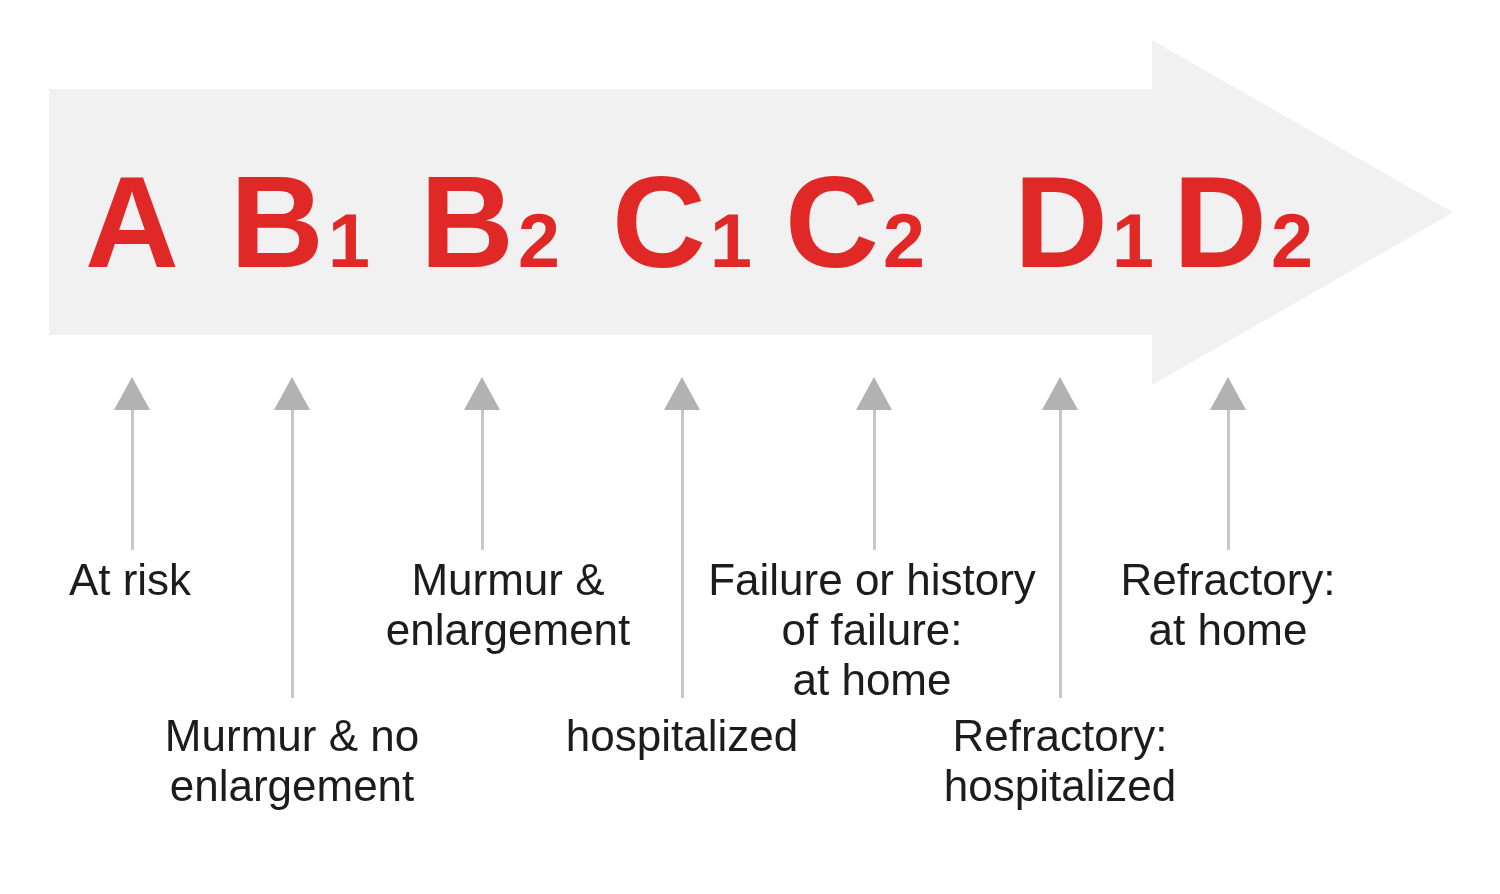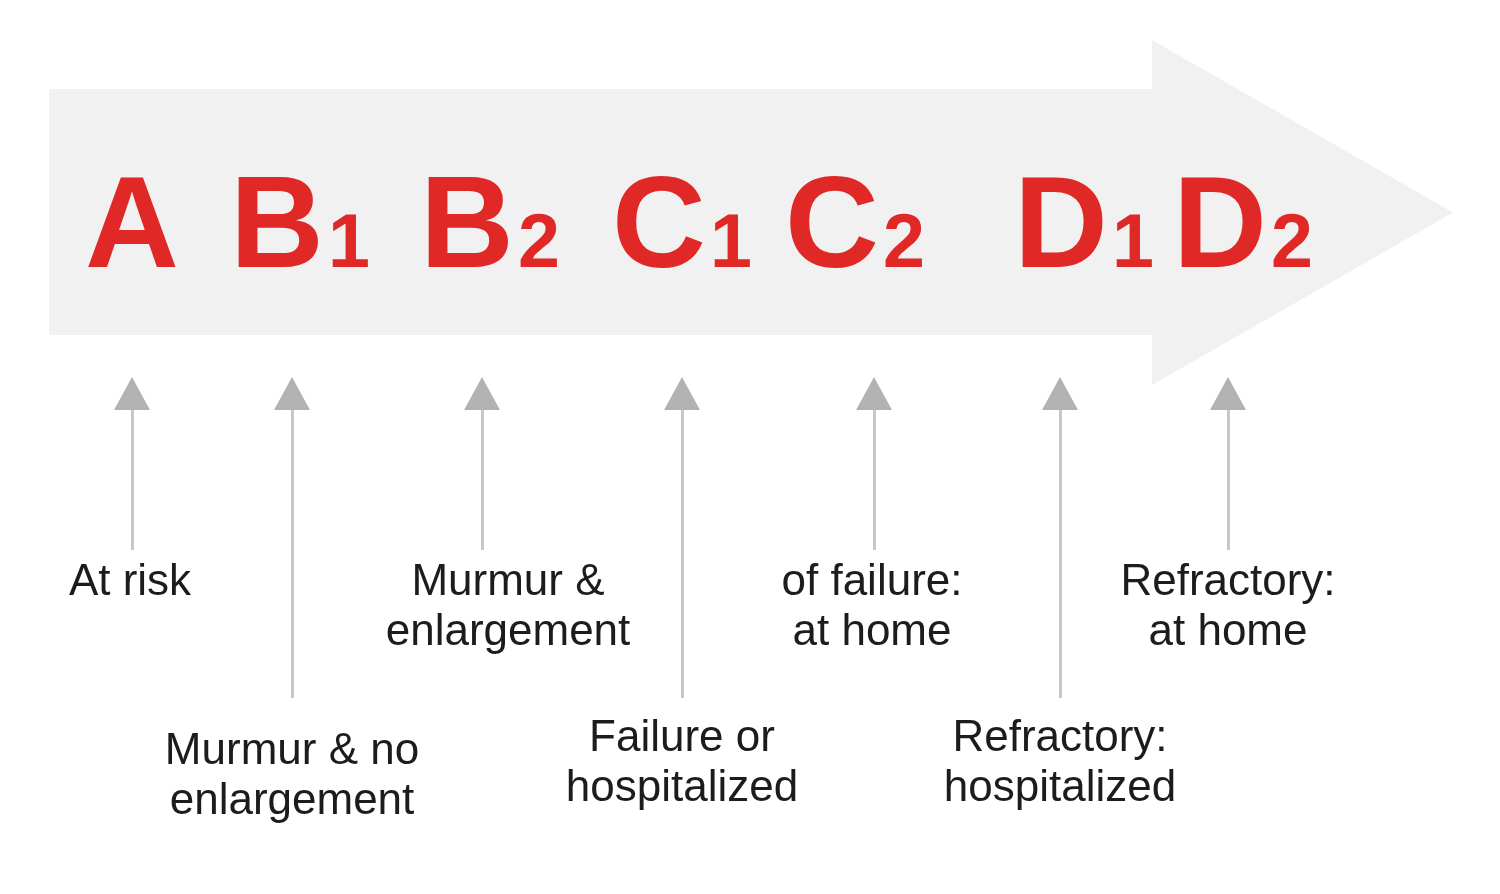--- a/index.html
+++ b/index.html
@@ -94,21 +94,21 @@
     transform: translateX(-50%);
     text-align: center;
     color: var(--text, #1c1c1c);
     font-size: 44px;
     line-height: 50px;
     white-space: nowrap;
   }
   .row-top    { top: 555px; }
   .row-bottom { top: 711px; }
   .lb-1 { left: 130px; }
-  .lb-2 { left: 292px; margin-top: 13px; }
+  .lb-2 { left: 292px; }
   .lb-3 { left: 508px; }
   .lb-4 { left: 682px; }
   .lb-5 { left: 872px; }
   .lb-6 { left: 1060px; }
   .lb-7 { left: 1228px; }
 </style>
 </head>
 <body>
 
 <div class="canvas">
@@ -158,24 +158,24 @@
   </div>
   <div class="lbl lb-2 row-bottom">
     <div>Murmur &amp; no</div>
     <div>enlargement</div>
   </div>
   <div class="lbl lb-3 row-top">
     <div>Murmur &amp;</div>
     <div>enlargement</div>
   </div>
   <div class="lbl lb-4 row-bottom">
-    <div>Failure or</div>
     <div>hospitalized</div>
   </div>
   <div class="lbl lb-5 row-top">
+    <div>Failure or history</div>
     <div>of failure:</div>
     <div>at home</div>
   </div>
   <div class="lbl lb-6 row-bottom">
     <div>Refractory:</div>
     <div>hospitalized</div>
   </div>
   <div class="lbl lb-7 row-top">
     <div>Refractory:</div>
     <div>at home</div>

